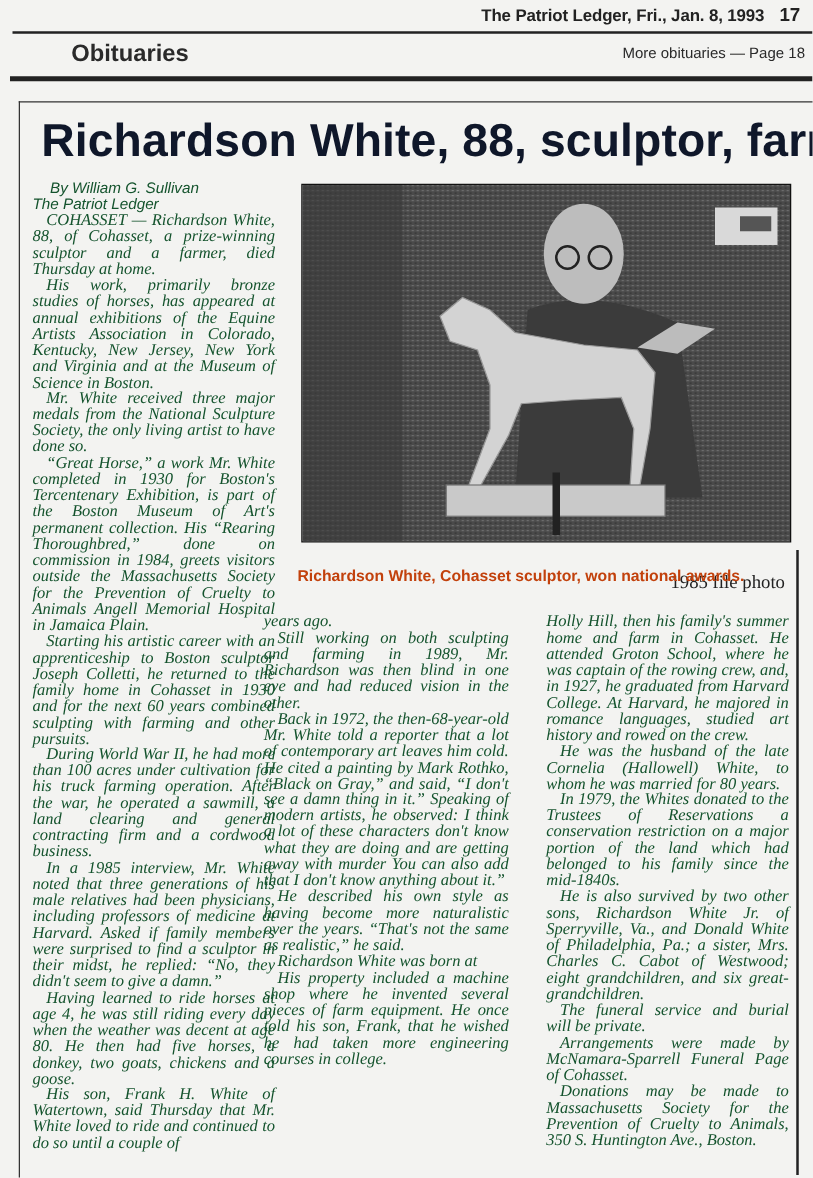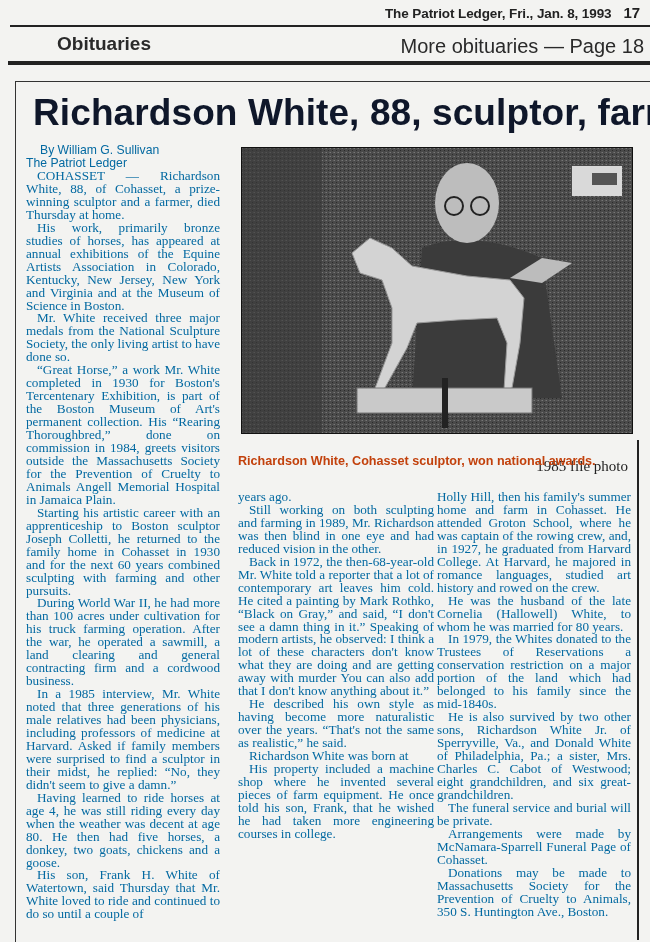--- a/index.html
+++ b/index.html
@@ -21,46 +21,46 @@
     position: absolute; left: 12px; right: 0; top: 33px; height: 26px;
   }
   .section-title {
     position: absolute; left: 0; top: 0;
     font-family: "Liberation Sans", sans-serif;
     font-size: 19px; font-weight: bold; color: #2a2a2a; margin-left: 45px;
   }
   .section-more {
     position: absolute; right: 6px; top: 2px;
     font-family: "Liberation Sans", sans-serif;
-    font-size: 20px; color: #2a2a2a;
+    font-size: 12px; color: #2a2a2a;
   }
   .rule-thick { position: absolute; left: 8px; right: 0; top: 61px; height: 4px; background: #222; }
   .box {
     position: absolute; left: 15px; top: 81px; width: 640px; height: 870px;
     border-left: 1.5px solid #333; border-top: 1.5px solid #333;
   }
   .box-right {
     position: absolute; left: 637px; top: 440px; width: 2px; height: 500px; background: #222;
   }
   .headline {
     position: absolute; left: 33px; top: 92px;
     font-family: "Liberation Sans", sans-serif;
     font-size: 37px; font-weight: bold; color: #0f172a;
     letter-spacing: 0.1px; white-space: nowrap;
   }
   .col {
     position: absolute;
     font-family: "Liberation Serif", serif;
     font-size: 13.2px; line-height: 12.95px;
-    text-align: justify; color: #0369a1;
+    text-align: justify; color: #14532d; font-style: italic;
   }
   .col p { margin: 0; text-indent: 11px; }
   .col p.noindent { text-indent: 0; }
   .col1 { left: 26px; top: 144px; width: 194px; }
-  .col2 { left: 238px; top: 491px; width: 196px; }
+  .col2 { left: 211px; top: 491px; width: 196px; }
   .col3 { left: 437px; top: 491px; width: 194px; }
   .byline {
     font-family: "Liberation Sans", sans-serif;
     font-size: 12.2px; line-height: 13px; text-align: left;
   }
   .byline .author { padding-left: 14px; display: block; }
   .photo {
     position: absolute; left: 241px; top: 147px; width: 390px; height: 285px;
     background:
       radial-gradient(ellipse 60px 70px at 468px 40px, #d8d8d8 0, transparent 100%),

